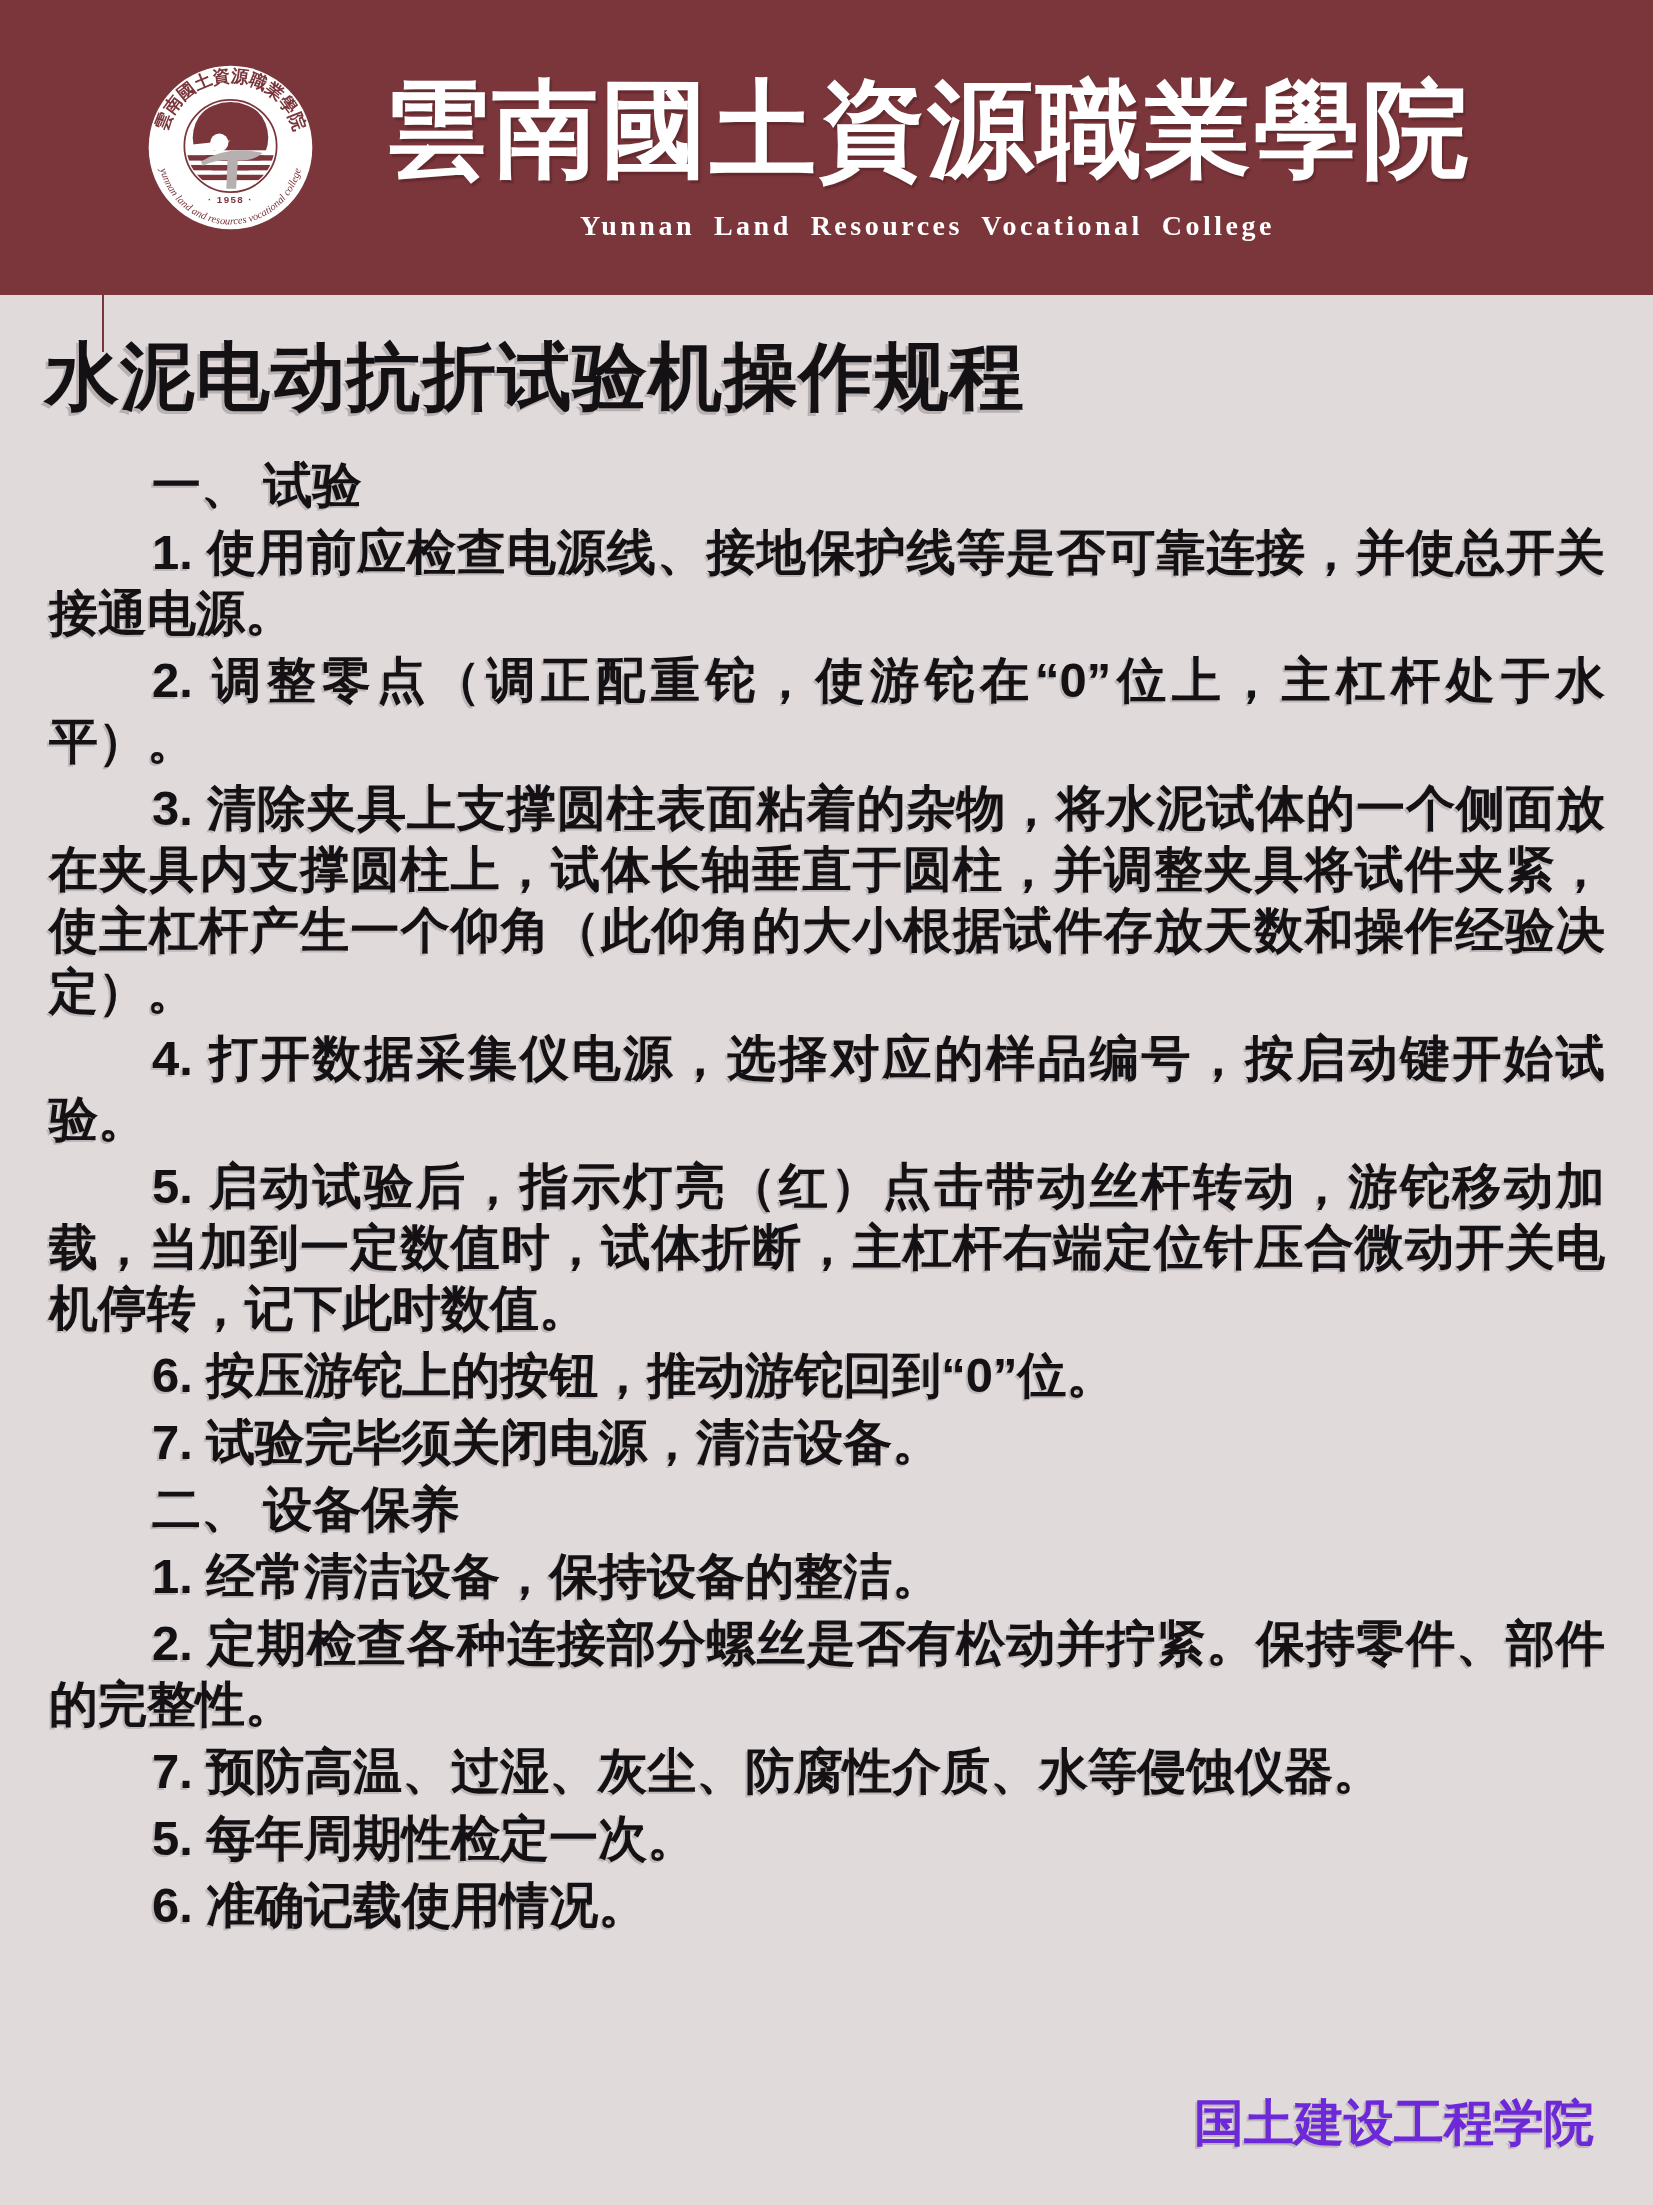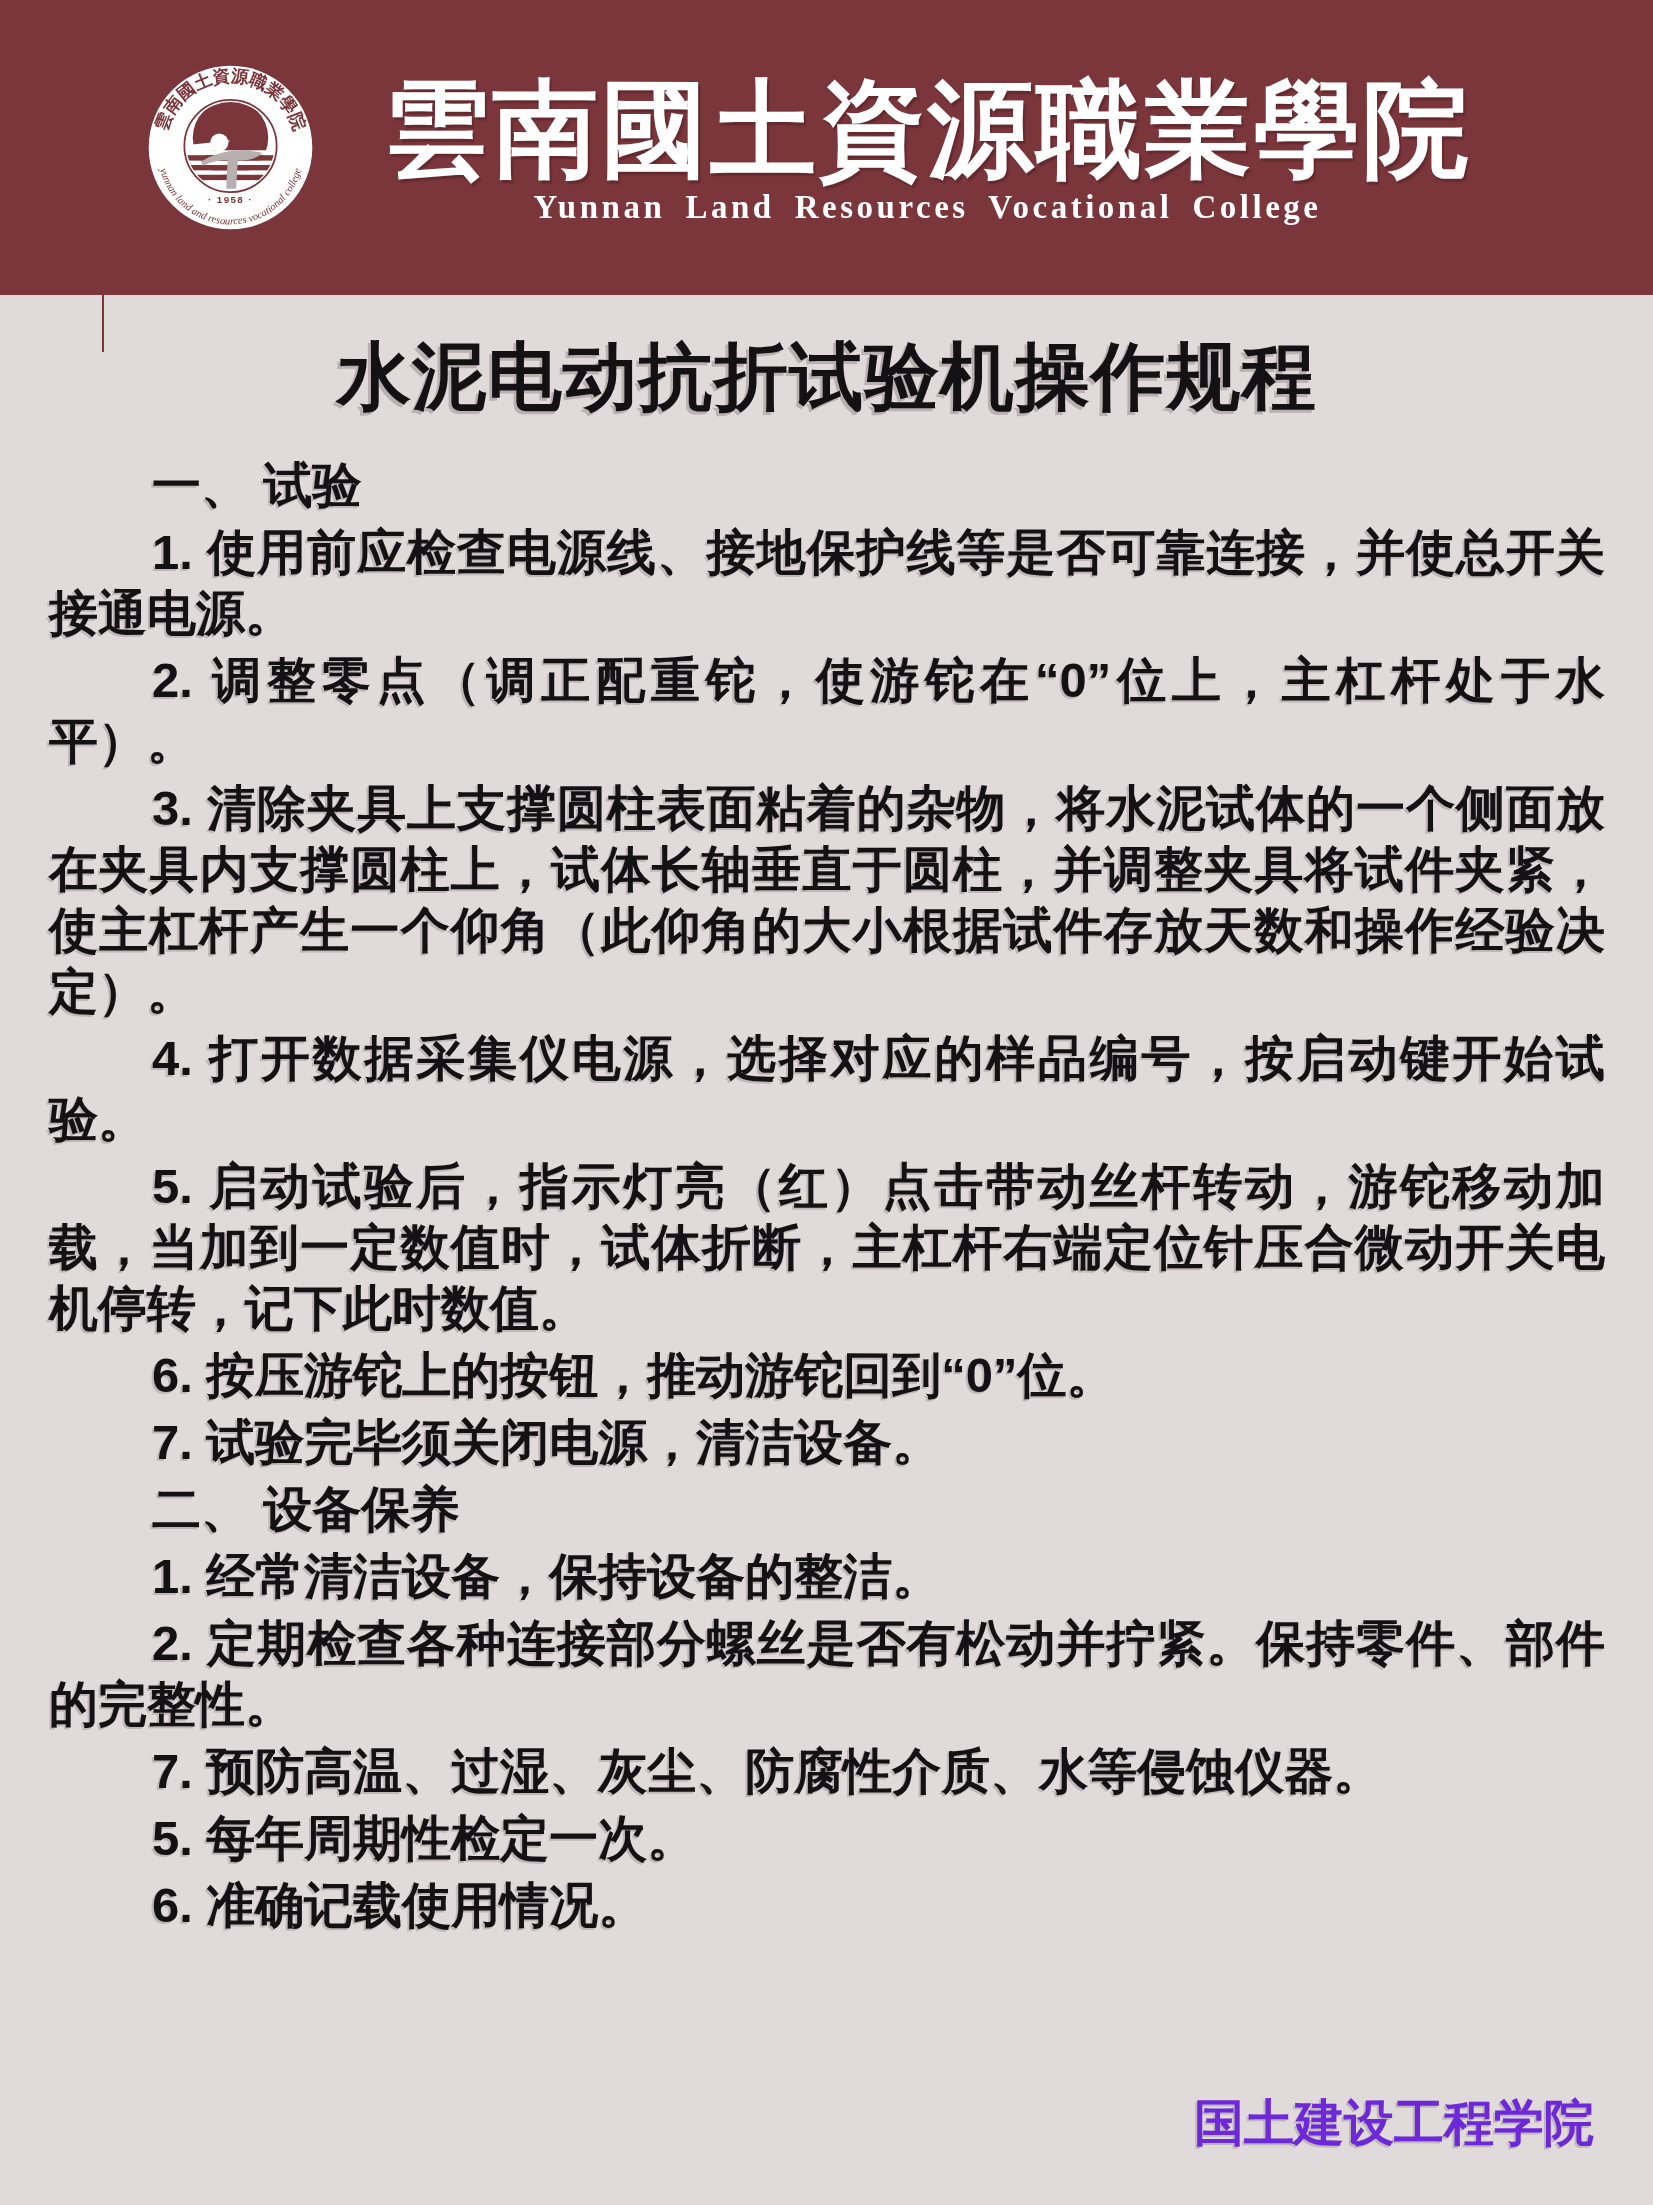--- a/index.html
+++ b/index.html
@@ -25,38 +25,37 @@
     text-align:center;color:#ffffff;
   }
   .college-zh{
     margin-top:70px;
     font-size:106px;line-height:118px;
     font-weight:900;letter-spacing:2.8px;
     text-shadow:2.1px 2.8px 1.4px rgba(60,20,24,0.35);
     white-space:nowrap;
   }
   .college-en{
-    margin-top:1px;
+    margin-top:20px;
     font-family:"Liberation Serif","DejaVu Serif",serif;
-    font-size:33px;line-height:36px;font-weight:bold;
+    font-size:28px;line-height:36px;font-weight:bold;
     letter-spacing:3.5px;word-spacing:8.4px;
     white-space:nowrap;
   }
   .tick-line{
     position:absolute;left:102px;top:295px;
     width:2.1px;height:57px;background:#7a363b;
   }
   
   .doc{
     position:absolute;left:0;top:295px;width:1654px;
     padding:0;color:#141114;
   }
   .doc-title{
     margin:39px 45px 36px 45px;
-    text-align:center;
     font-size:74px;line-height:85px;
     font-weight:900;
     letter-spacing:1.4px;
     text-shadow:-2.8px 2.8px 0 rgba(138,126,126,0.45);
     white-space:nowrap;
   }
   .doc-body{margin:0 43px;}
   .para{
     margin:6px;
     font-size:49px;line-height:61px;

